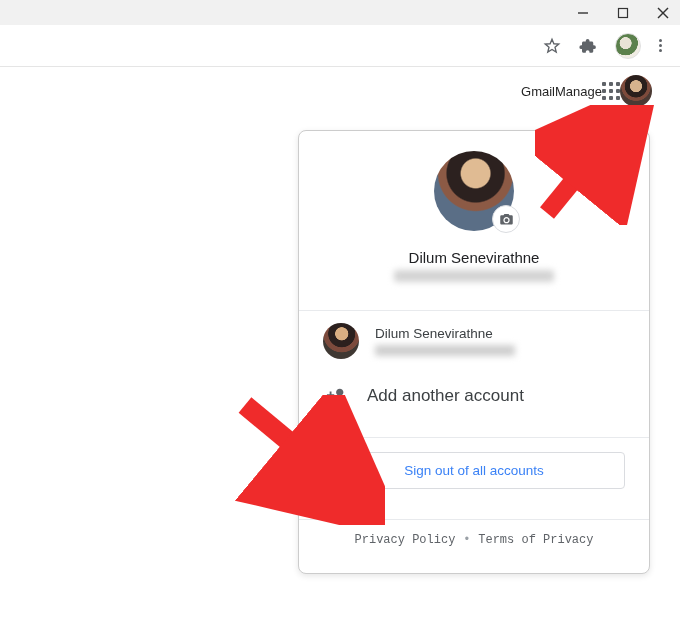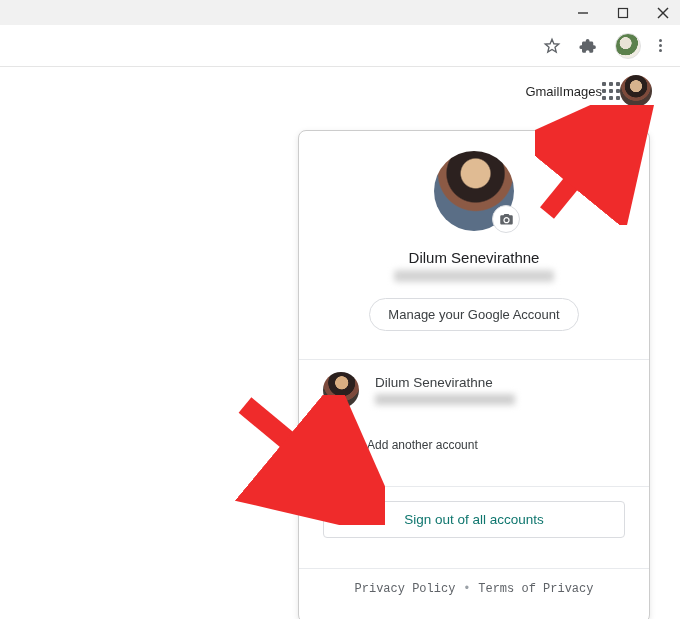--- a/index.html
+++ b/index.html
@@ -123,26 +123,26 @@
       background: radial-gradient(circle at 52% 30%, #d9ae82 0 20%, #2b201e 22% 42%, #7c4a3c 44% 58%, #3f3833 60% 100%);
       flex-shrink: 0;
     }
     .acct-info .acct-name { font-size: 13.5px; color: #3c4043; }
     .acct-info .blur2 { width:140px; height:11px; background:#cfcfcf; filter:blur(3px); margin-top:4px; border-radius:2px; }
     .add-row {
       display: flex; align-items: center; gap: 19px;
       padding: 14px 24px 14px 27px; cursor: pointer;
     }
     .add-row svg { width: 22px; height: 22px; color: #5f6368; }
-    .add-label { font-size: 12px; color: #3c4043; }
+    .add-label { font-size: 17px; color: #3c4043; }
     .signout-wrap { padding: 14px 24px; }
     .signout-btn {
       width: 100%; padding: 10px 0; text-align: center;
       border: 1px solid #dadce0; border-radius: 4px; background: #fff;
-      font-size: 13.5px; color: #0f766e; cursor: pointer;
+      font-size: 13.5px; color: #3b82f6; cursor: pointer;
     }
     .footer { text-align: center; padding: 12px 0 4px; font-size: 12px; color: #5f6368; }
     .footer a { color: #5f6368; text-decoration: none; cursor: pointer; font-family: Liberation Mono, monospace; }
     .dot-sep { margin: 0 6px; color: #9aa0a6; }
     
     .arrow { position: absolute; pointer-events: none; }
     .arrow svg { display: block; }
   </style>
 </head>
 <body>
@@ -180,21 +180,21 @@
   <div class="tb-profile"></div>
   <div class="kebab">
     <span></span>
       <span></span>
       <span></span>
   </div>
 </div>
 
 <div class="google-header">
   <a>Gmail</a>
-  <a>Images</a>
+  <a>Manage</a>
   <div class="apps-grid">
     <span></span>
       <span></span>
       <span></span>
     <span></span>
       <span></span>
       <span></span>
     <span></span>
       <span></span>
       <span></span>
@@ -207,21 +207,20 @@
     <div class="avatar-big-wrap">
       <div class="avatar-big"></div>
       <div class="cam-btn">
         <svg viewBox="0 0 24 24" fill="#5f6368">
             <path d="M20 5h-3.2l-1.4-2H8.6L7.2 5H4c-1.1 0-2 .9-2 2v11c0 1.1.9 2 2 2h16c1.1 0 2-.9 2-2V7c0-1.1-.9-2-2-2zm-8 13c-2.8 0-5-2.2-5-5s2.2-5 5-5 5 2.2 5 5-2.2 5-5 5zm0-8c-1.7 0-3 1.3-3 3s1.3 3 3 3 3-1.3 3-3-1.3-3-3-3z"></path>
           </svg>
       </div>
     </div>
     <div class="name">Dilum Senevirathne</div>
     <div class="blur-email"></div>
-    <button class="pill-btn">Manage your Google Account</button>
   </div>
 
   <div class="divider"></div>
 
   <div class="acct-row">
     <div class="acct-avatar"></div>
     <div class="acct-info">
       <div class="acct-name">Dilum Senevirathne</div>
       <div class="blur2"></div>
     </div>

